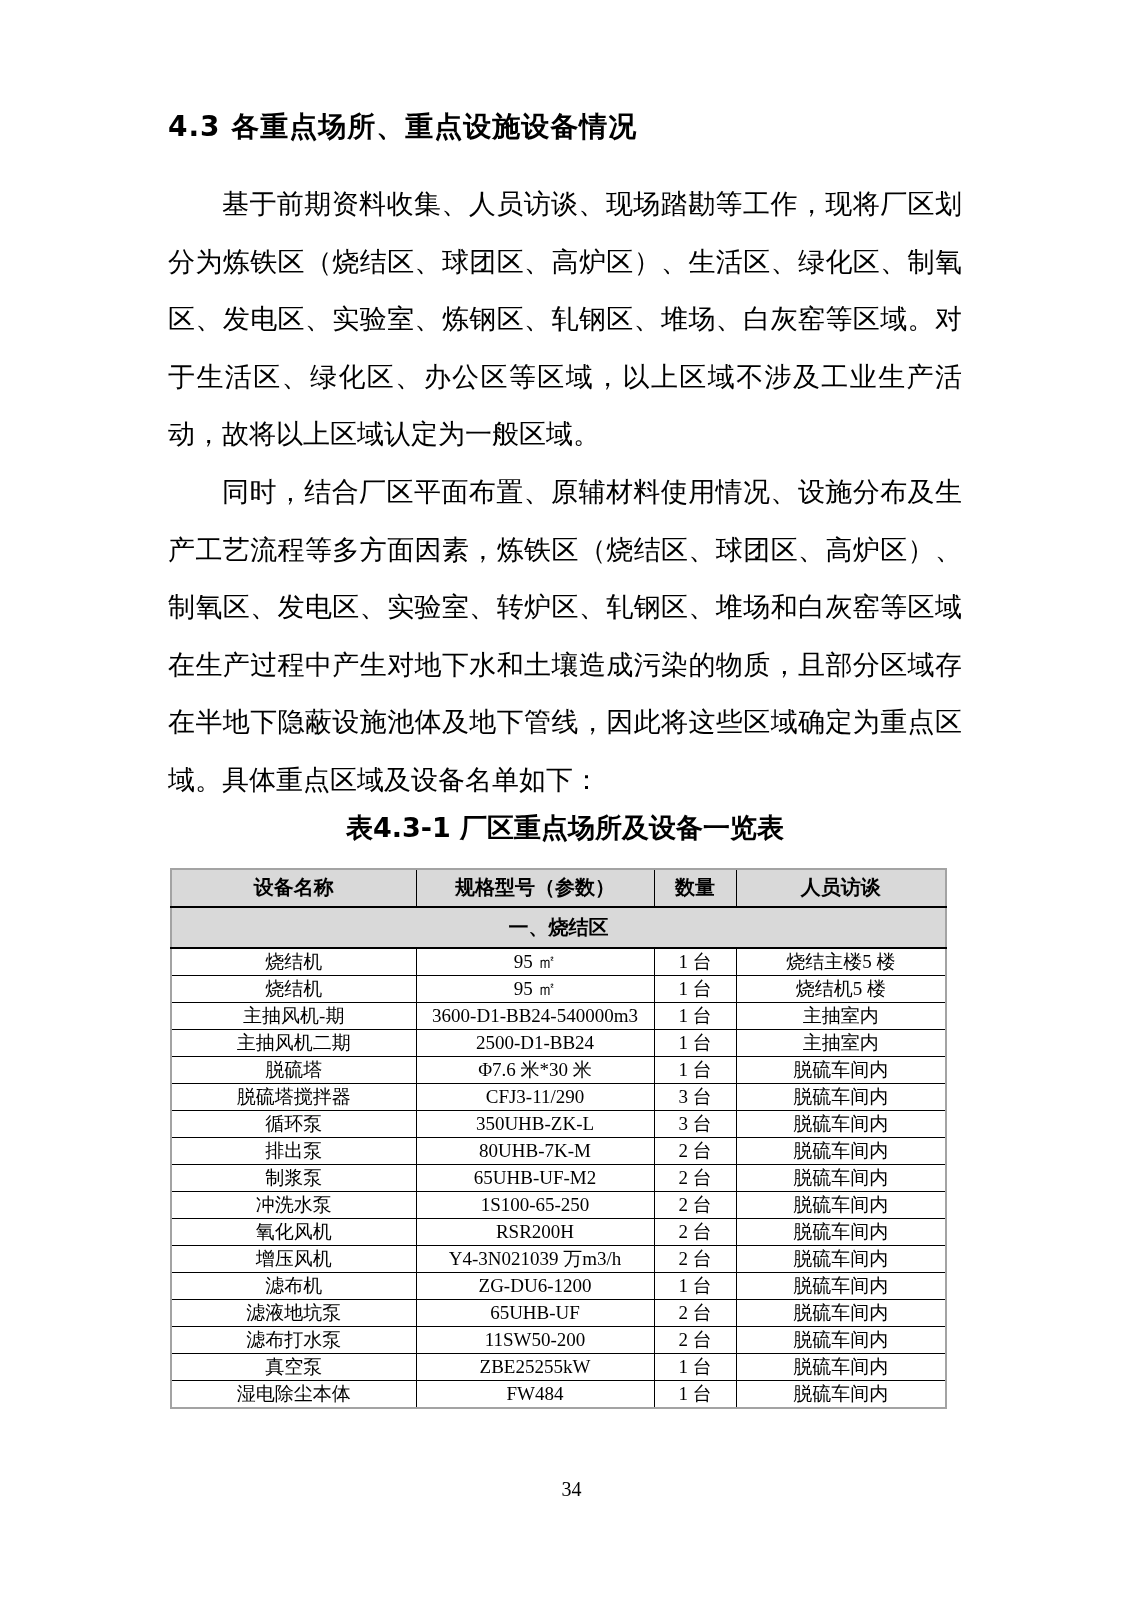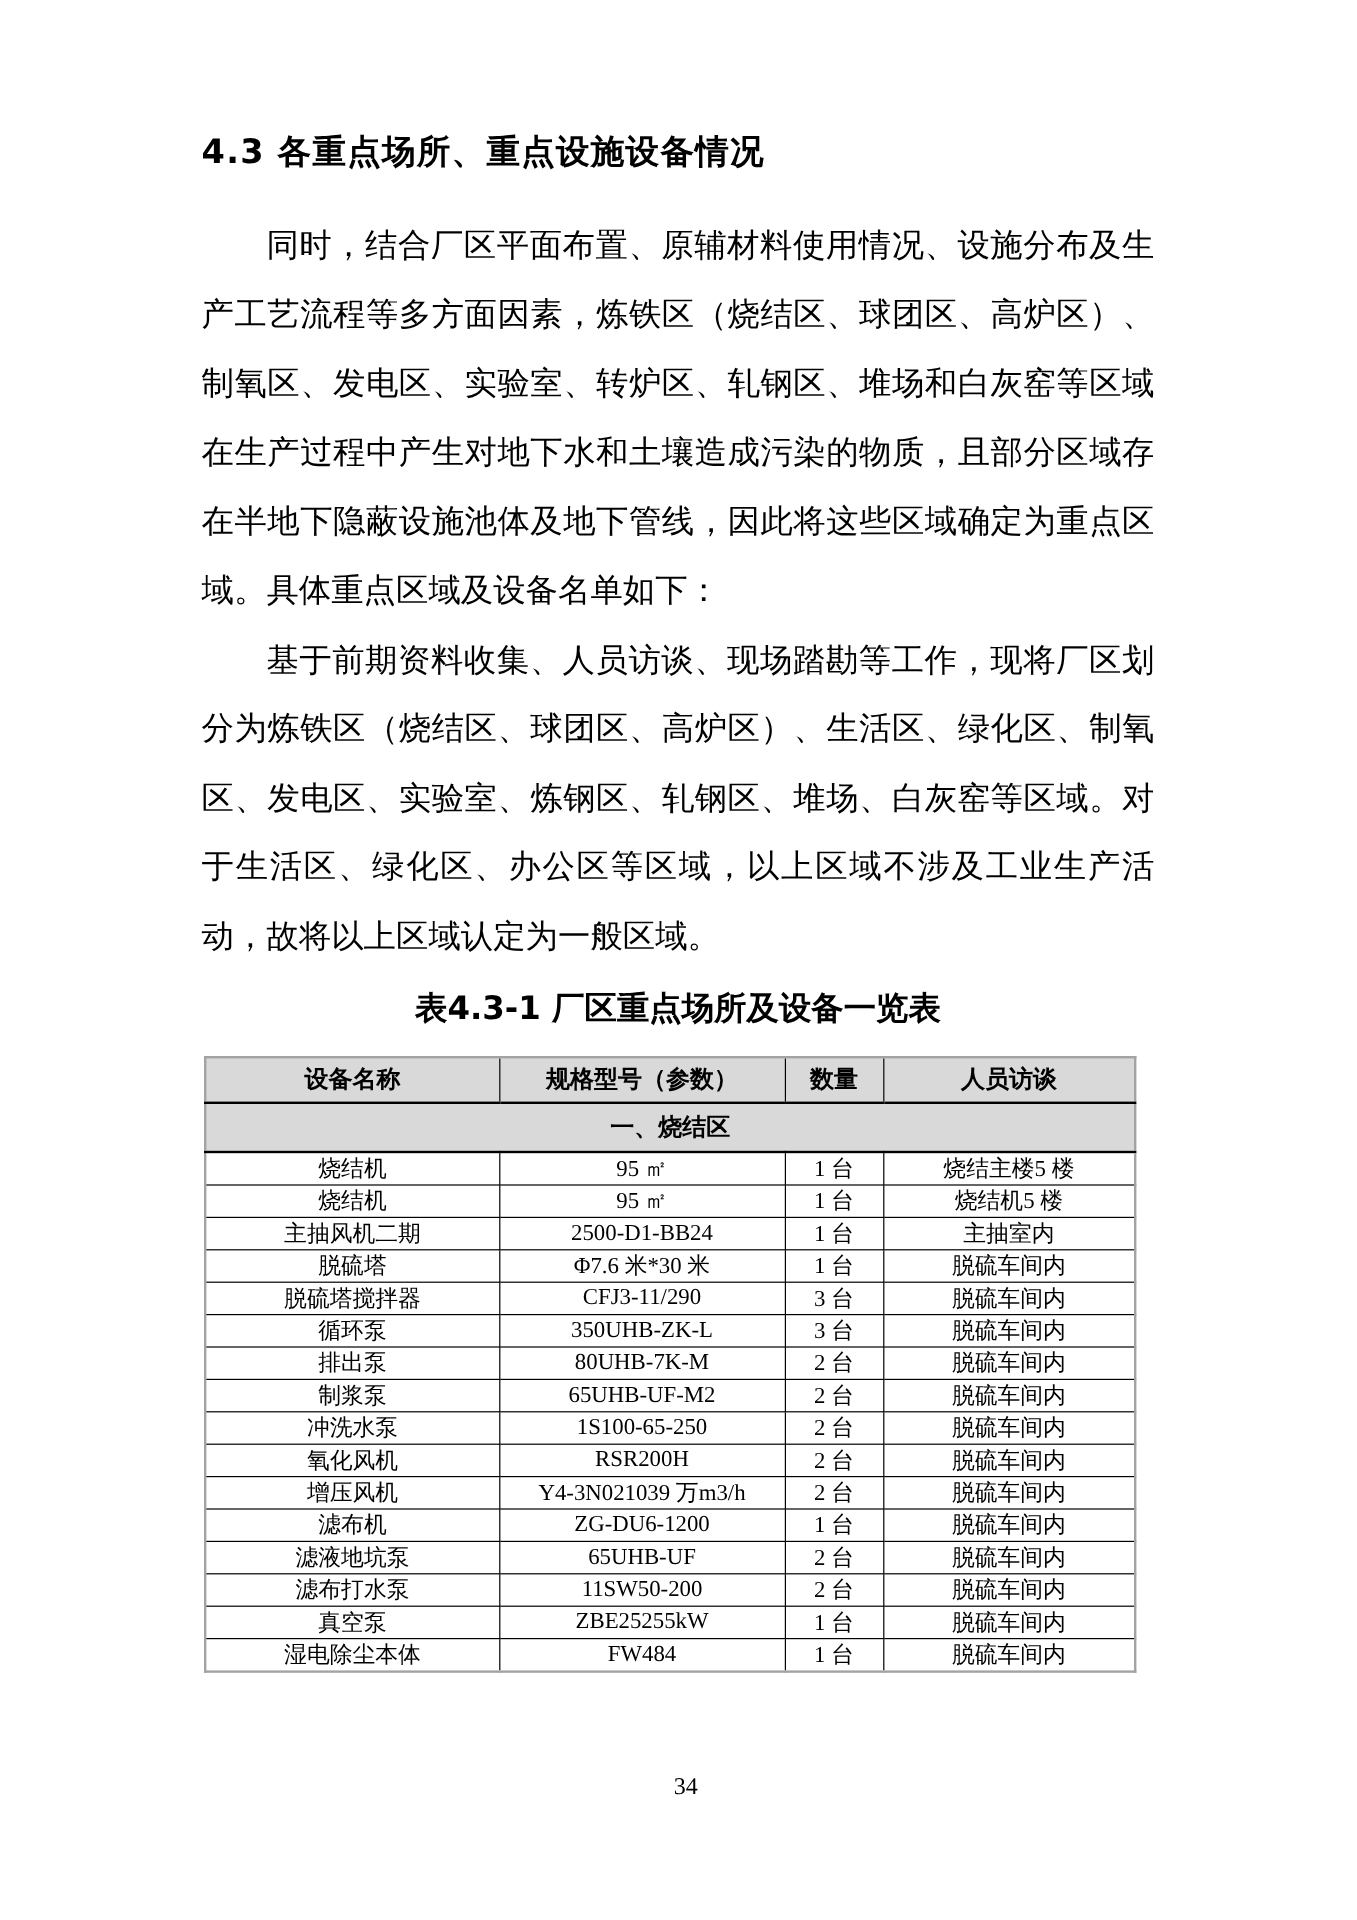--- a/index.html
+++ b/index.html
@@ -25,21 +25,20 @@
   .paragraphs {
     margin-top: 30px;
     font-size: 27px;
     line-height: 57.6px;
     text-align: justify;
   }
   .paragraphs p {
     text-indent: 2em;
   }
   .table-title {
-    margin-top: 12px;
     margin-bottom: 22px;
     text-align: center;
     font-family: "DejaVu Sans", "Liberation Sans", sans-serif;
     font-weight: bold;
     font-size: 27px;
   }
   table.equip {
     margin-left: 2px;
     width: 777px;
     border-collapse: collapse;
@@ -80,22 +79,22 @@
   }
 </style>
 </head>
 <body>
 
 <div class="content">
 
   <div class="heading">4.3  各重点场所、重点设施设备情况</div>
 
   <div class="paragraphs">
+    <p>基于前期资料收集、人员访谈、现场踏勘等工作，现将厂区划分为炼铁区（烧结区、球团区、高炉区）、生活区、绿化区、制氧区、发电区、实验室、炼钢区、轧钢区、堆场、白灰窑等区域。对于生活区、绿化区、办公区等区域，以上区域不涉及工业生产活动，故将以上区域认定为一般区域。</p>
     <p>同时，结合厂区平面布置、原辅材料使用情况、设施分布及生产工艺流程等多方面因素，炼铁区（烧结区、球团区、高炉区）、制氧区、发电区、实验室、转炉区、轧钢区、堆场和白灰窑等区域在生产过程中产生对地下水和土壤造成污染的物质，且部分区域存在半地下隐蔽设施池体及地下管线，因此将这些区域确定为重点区域。具体重点区域及设备名单如下：</p>
-    <p>基于前期资料收集、人员访谈、现场踏勘等工作，现将厂区划分为炼铁区（烧结区、球团区、高炉区）、生活区、绿化区、制氧区、发电区、实验室、炼钢区、轧钢区、堆场、白灰窑等区域。对于生活区、绿化区、办公区等区域，以上区域不涉及工业生产活动，故将以上区域认定为一般区域。</p>
   </div>
 
   <div class="table-title">表4.3-1 厂区重点场所及设备一览表</div>
 
   <table class="equip">
     <colgroup>
       <col style="width:245px">
       <col style="width:238px">
       <col style="width:82px">
       <col style="width:210px">
@@ -119,20 +118,26 @@
           <td>1 台</td>
           <td>烧结主楼5 楼</td>
         </tr>
         <tr class="data-row">
           <td>烧结机</td>
           <td>95 ㎡</td>
           <td>1 台</td>
           <td>烧结机5 楼</td>
         </tr>
         <tr class="data-row">
+          <td>主抽风机-期</td>
+          <td>3600-D1-BB24-540000m3</td>
+          <td>1 台</td>
+          <td>主抽室内</td>
+        </tr>
+        <tr class="data-row">
           <td>主抽风机二期</td>
           <td>2500-D1-BB24</td>
           <td>1 台</td>
           <td>主抽室内</td>
         </tr>
         <tr class="data-row">
           <td>脱硫塔</td>
           <td>Φ7.6 米*30 米</td>
           <td>1 台</td>
           <td>脱硫车间内</td>

